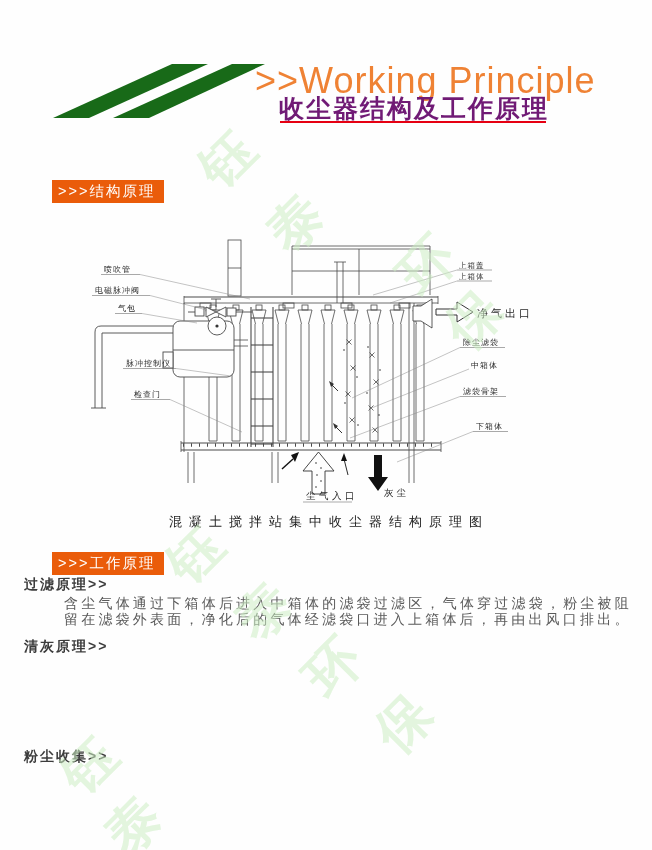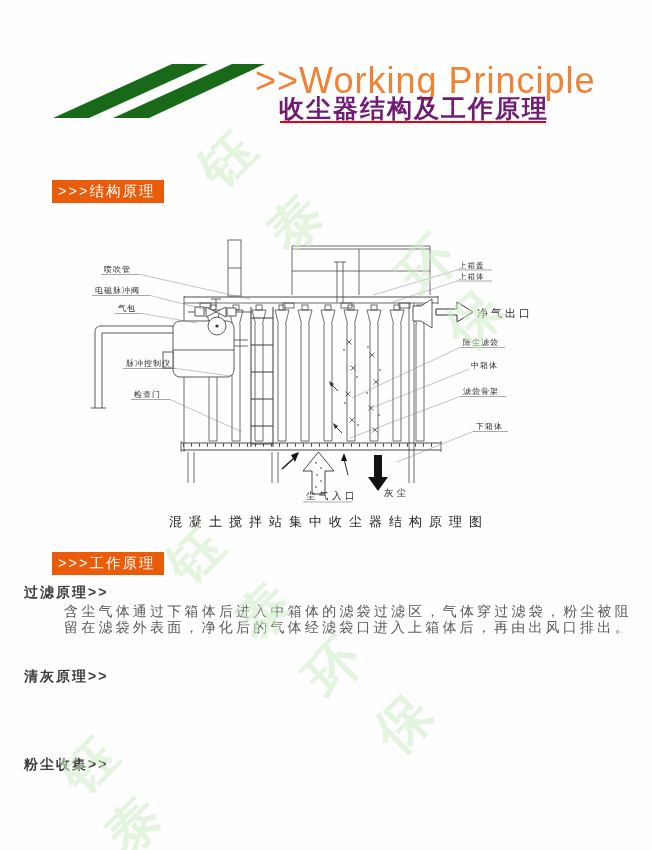--- a/index.html
+++ b/index.html
@@ -29,31 +29,31 @@
   .sec-label.working{top:552px;}
   
   .diagram{position:absolute;left:85px;top:225px;}
   .diagram text{font-family:"Liberation Serif","DejaVu Serif",serif;fill:#2a2a2a;}
   .caption{
     position:absolute;left:3px;top:513px;width:652px;text-align:center;
     font-family:"Liberation Serif","DejaVu Serif",serif;font-size:13px;color:#222;
     letter-spacing:7px;white-space:nowrap;
   }
   
-  .content-sec{position:absolute;left:24px;width:612px;margin-top:8px;}
+  .content-sec{position:absolute;left:24px;width:612px;}
   .content-sec .hd{
     font-size:14px;font-weight:bold;color:#3c3c3c;letter-spacing:2px;line-height:17px;
     margin-bottom:2px;
   }
   .content-sec .bd{
     margin-left:40px;width:568px;font-size:14px;color:#5a5a5a;letter-spacing:3.2px;
     line-height:16px;text-align:justify;
   }
   .sec-filter{top:576px;}
-  .sec-clean{top:660px;}
+  .sec-clean{top:638px;}
   .sec-collect{top:748px;}
   
   .wm{
     position:absolute;font-size:54px;font-weight:bold;color:#cdeec4;opacity:0.55;
     transform:rotate(-45deg);z-index:5;pointer-events:none;line-height:1;
   }
 </style>
 </head>
 <body>
 

